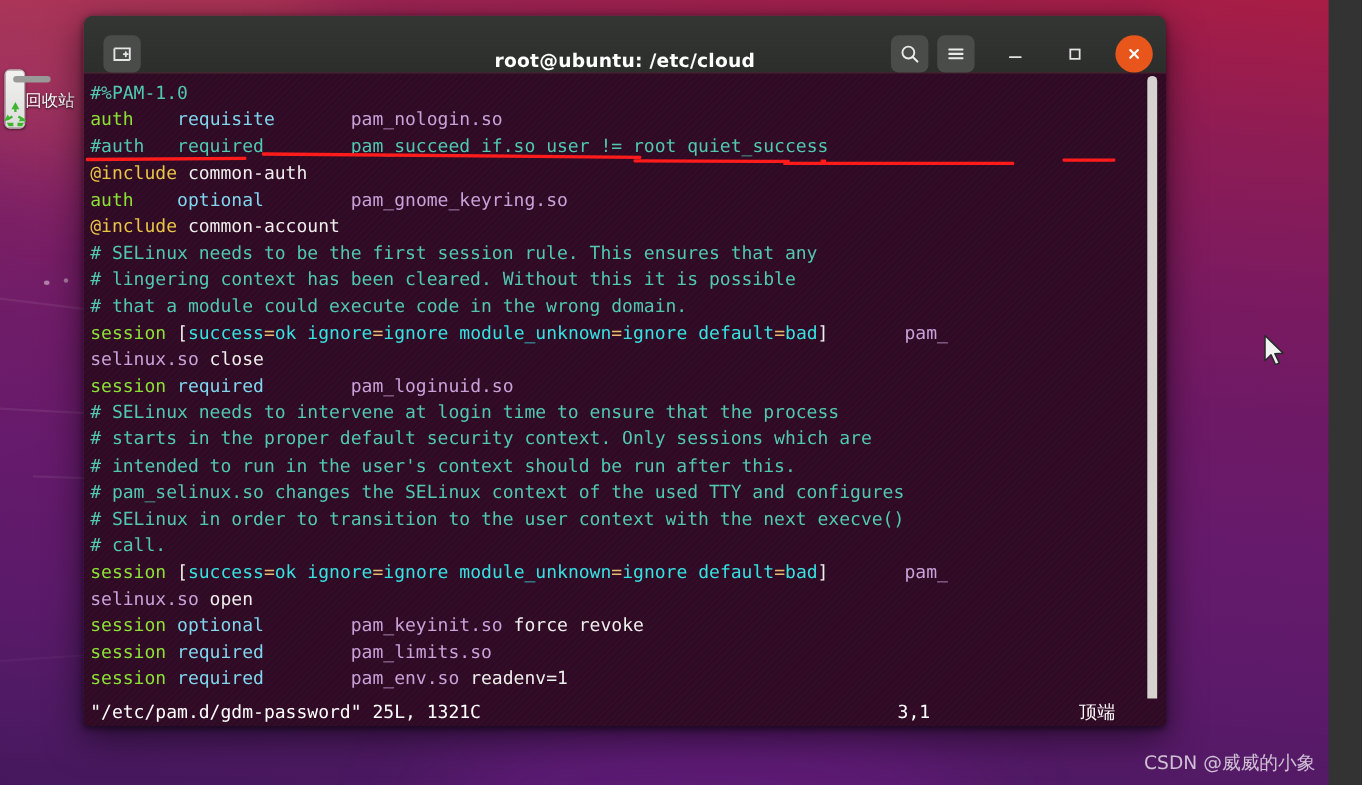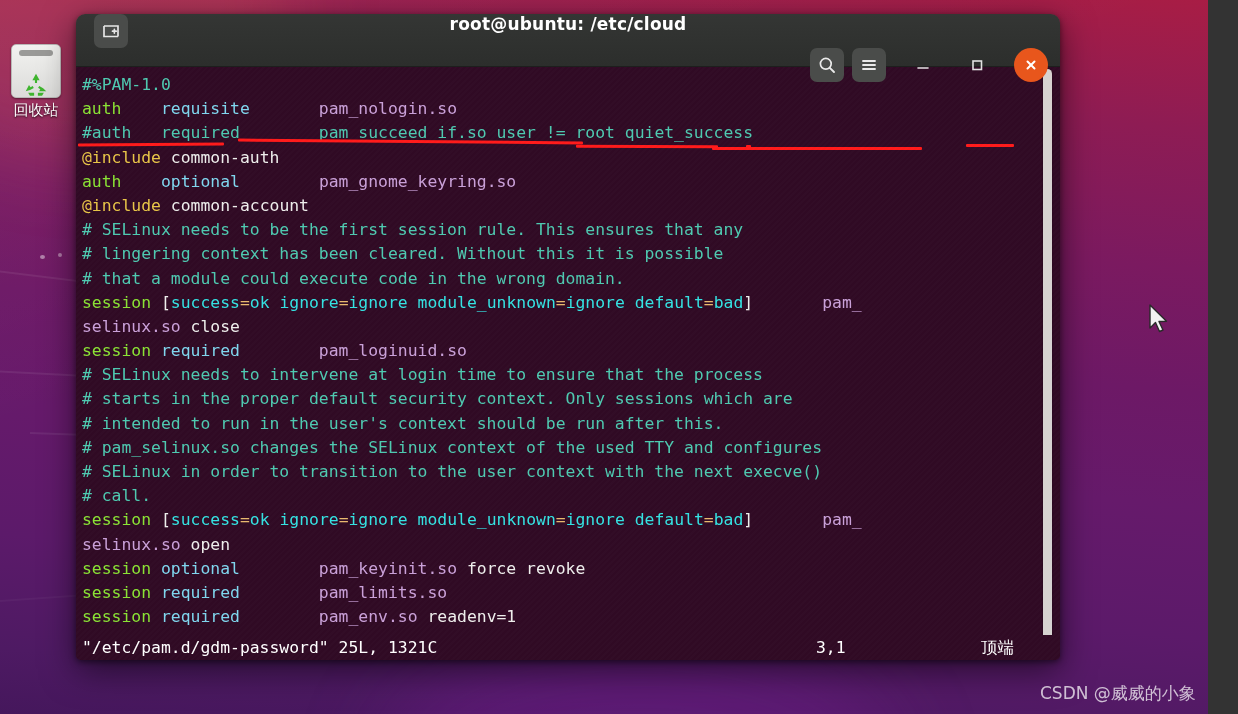--- a/index.html
+++ b/index.html
@@ -17,21 +17,21 @@
   }
   #desktop .streak{position:absolute;background:rgba(255,255,255,0.07);height:2px;transform-origin:left center;}
   #desktop .glow{position:absolute;border-radius:50%;filter:blur(40px);}
   #right-band{
     position:absolute;right:0;top:0;width:30px;height:714px;
     background:#333333;
   }
   
   #trash{
     position:absolute;left:4px;top:44px;width:64px;height:92px;
-    display:flex;flex-direction:column;align-items:center;
+    display:flex;flex-direction:row;align-items:center;
   }
   .trash-img{
     width:48px;height:52px;border-radius:5px;
     background:linear-gradient(180deg,#f2f2f0 0%,#dcdcda 100%);
     border:1px solid #b9b9b7;position:relative;
     box-shadow:0 1px 2px rgba(0,0,0,.45);
   }
   .trash-lid{
     position:absolute;left:7px;top:5px;width:34px;height:6px;border-radius:3px;
     background:#9a9a98;
@@ -43,23 +43,22 @@
     font-family:"DejaVu Sans",sans-serif;
   }
   
   #terminal{
     position:absolute;left:76px;top:14px;width:984px;height:646px;
     border-radius:9px 9px 5px 5px;overflow:hidden;
     box-shadow:0 10px 34px rgba(0,0,0,.55), 0 2px 6px rgba(0,0,0,.5);
   }
   #titlebar{
     height:52px;background:linear-gradient(180deg,#343634 0%,#2c2e2c 100%);
-    display:flex;align-items:flex-start;padding:0 12px 0 18px;position:relative;
+    display:flex;align-items:flex-end;padding:0 12px 0 18px;position:relative;
     border-bottom:1px solid #1d1f1d;
-    flex-direction:column;
   }
   .tb-btn{
     width:34px;height:34px;border-radius:7px;
     display:flex;align-items:center;justify-content:center;
     cursor:default;flex:0 0 auto;
   }
   .tb-btn.flat{background:#4a4c4a;}
   #title{
     position:absolute;left:0;right:0;text-align:center;
     color:#ffffff;font-size:17px;font-weight:bold;

